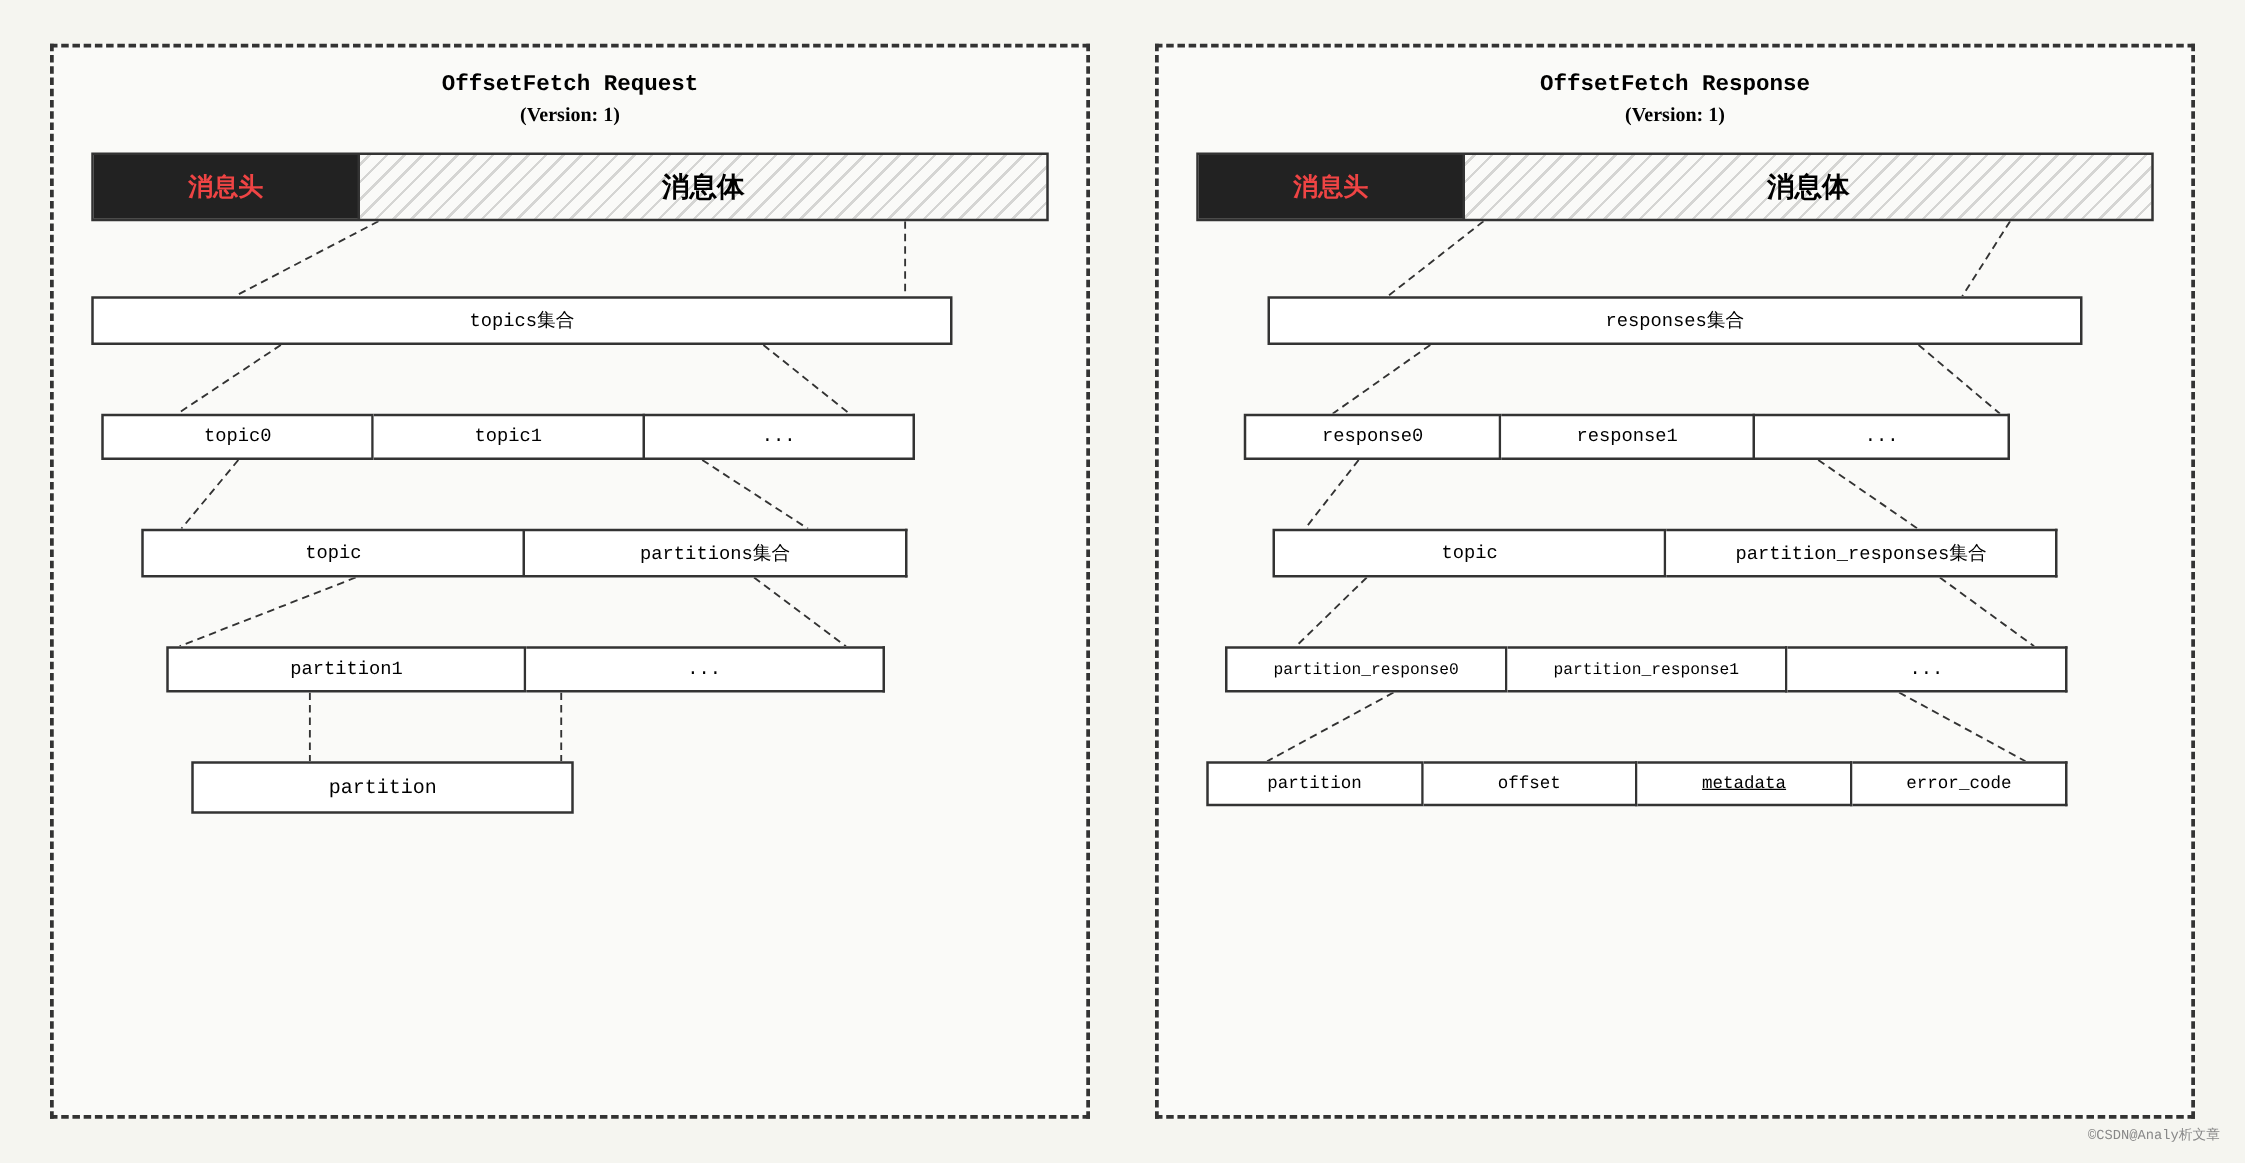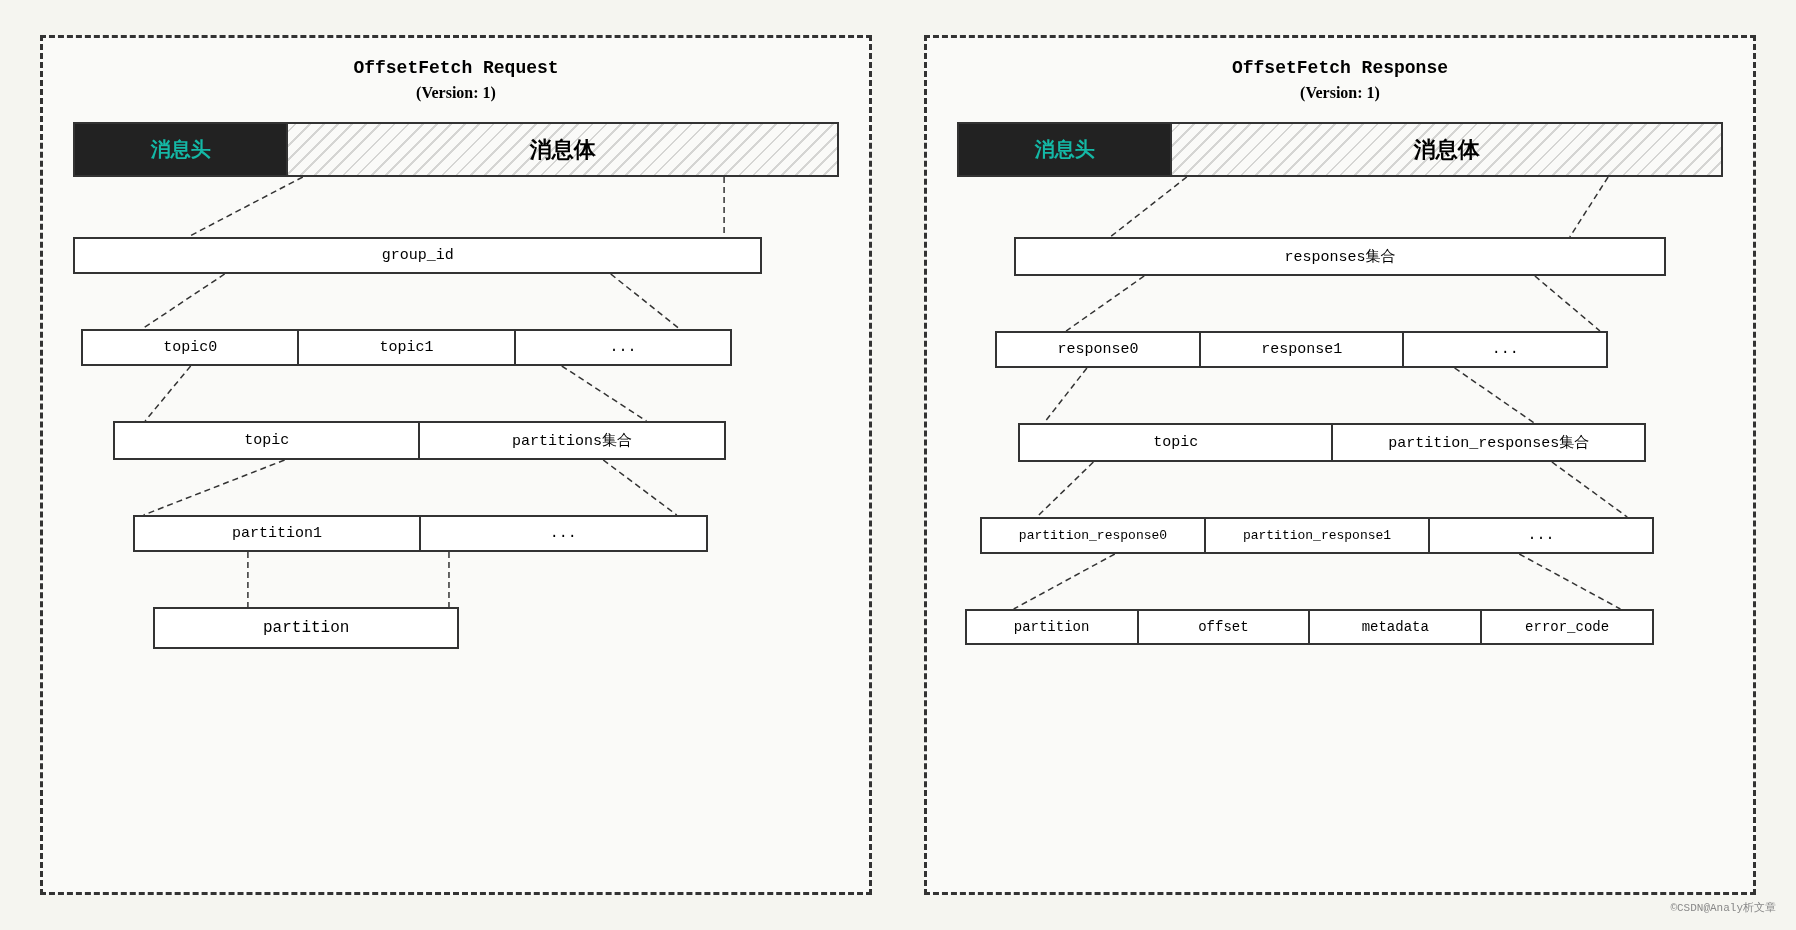--- a/index.html
+++ b/index.html
@@ -44,21 +44,21 @@
     
     .msg-bar {
       display: flex;
       width: 100%;
       height: 55px;
       margin-bottom: 0px;
       border: 2px solid #333;
     }
     .msg-head {
       background: #222;
-      color: #14b8a6;
+      color: #ef4444;
       display: flex;
       align-items: center;
       justify-content: center;
       font-size: 20px;
       font-weight: bold;
       width: 28%;
       border-right: 2px solid #333;
       font-family: sans-serif;
     }
     .msg-body {
@@ -126,21 +126,21 @@
       <div class="msg-head">消息头</div>
       <div class="msg-body">消息体</div>
     </div>
 
     <svg height="60" width="100%" style="display:block;">
       <line x1="30%" y1="0" x2="15%" y2="60" stroke="#333" stroke-width="1.5" stroke-dasharray="6,4"></line>
       <line x1="85%" y1="0" x2="85%" y2="60" stroke="#333" stroke-width="1.5" stroke-dasharray="6,4"></line>
     </svg>
 
     <div class="field-row" style="margin-left:0; width:90%;">
-      <div class="field-box">group_id</div>
+      <div class="field-box">topics集合</div>
     </div>
 
     <svg height="55" width="90%" style="display:block;">
       <line x1="22%" y1="0" x2="10%" y2="55" stroke="#333" stroke-width="1.5" stroke-dasharray="6,4"></line>
       <line x1="78%" y1="0" x2="88%" y2="55" stroke="#333" stroke-width="1.5" stroke-dasharray="6,4"></line>
     </svg>
 
     <div class="field-row" style="margin-left:8px; width:85%;">
       <div class="field-box">topic0</div>
       <div class="field-box">topic1</div>
@@ -229,20 +229,20 @@
     </div>
 
     <svg height="55" width="88%" style="display:block; margin-left:3%;">
       <line x1="20%" y1="0" x2="5%" y2="55" stroke="#333" stroke-width="1.5" stroke-dasharray="6,4"></line>
       <line x1="80%" y1="0" x2="95%" y2="55" stroke="#333" stroke-width="1.5" stroke-dasharray="6,4"></line>
     </svg>
 
     <div class="field-row" style="width:90%; margin-left:1%;">
       <div class="field-box" style="font-size:14px;">partition</div>
       <div class="field-box" style="font-size:14px;">offset</div>
-      <div class="field-box" style="font-size:14px;">metadata</div>
+      <div class="field-box" style="font-size:14px;text-decoration:underline;">metadata</div>
       <div class="field-box" style="font-size:14px;">error_code</div>
     </div>
 
   </div>
 </div>
 
 <div class="watermark">©CSDN@Analy析文章</div>
 
 </body></html>

